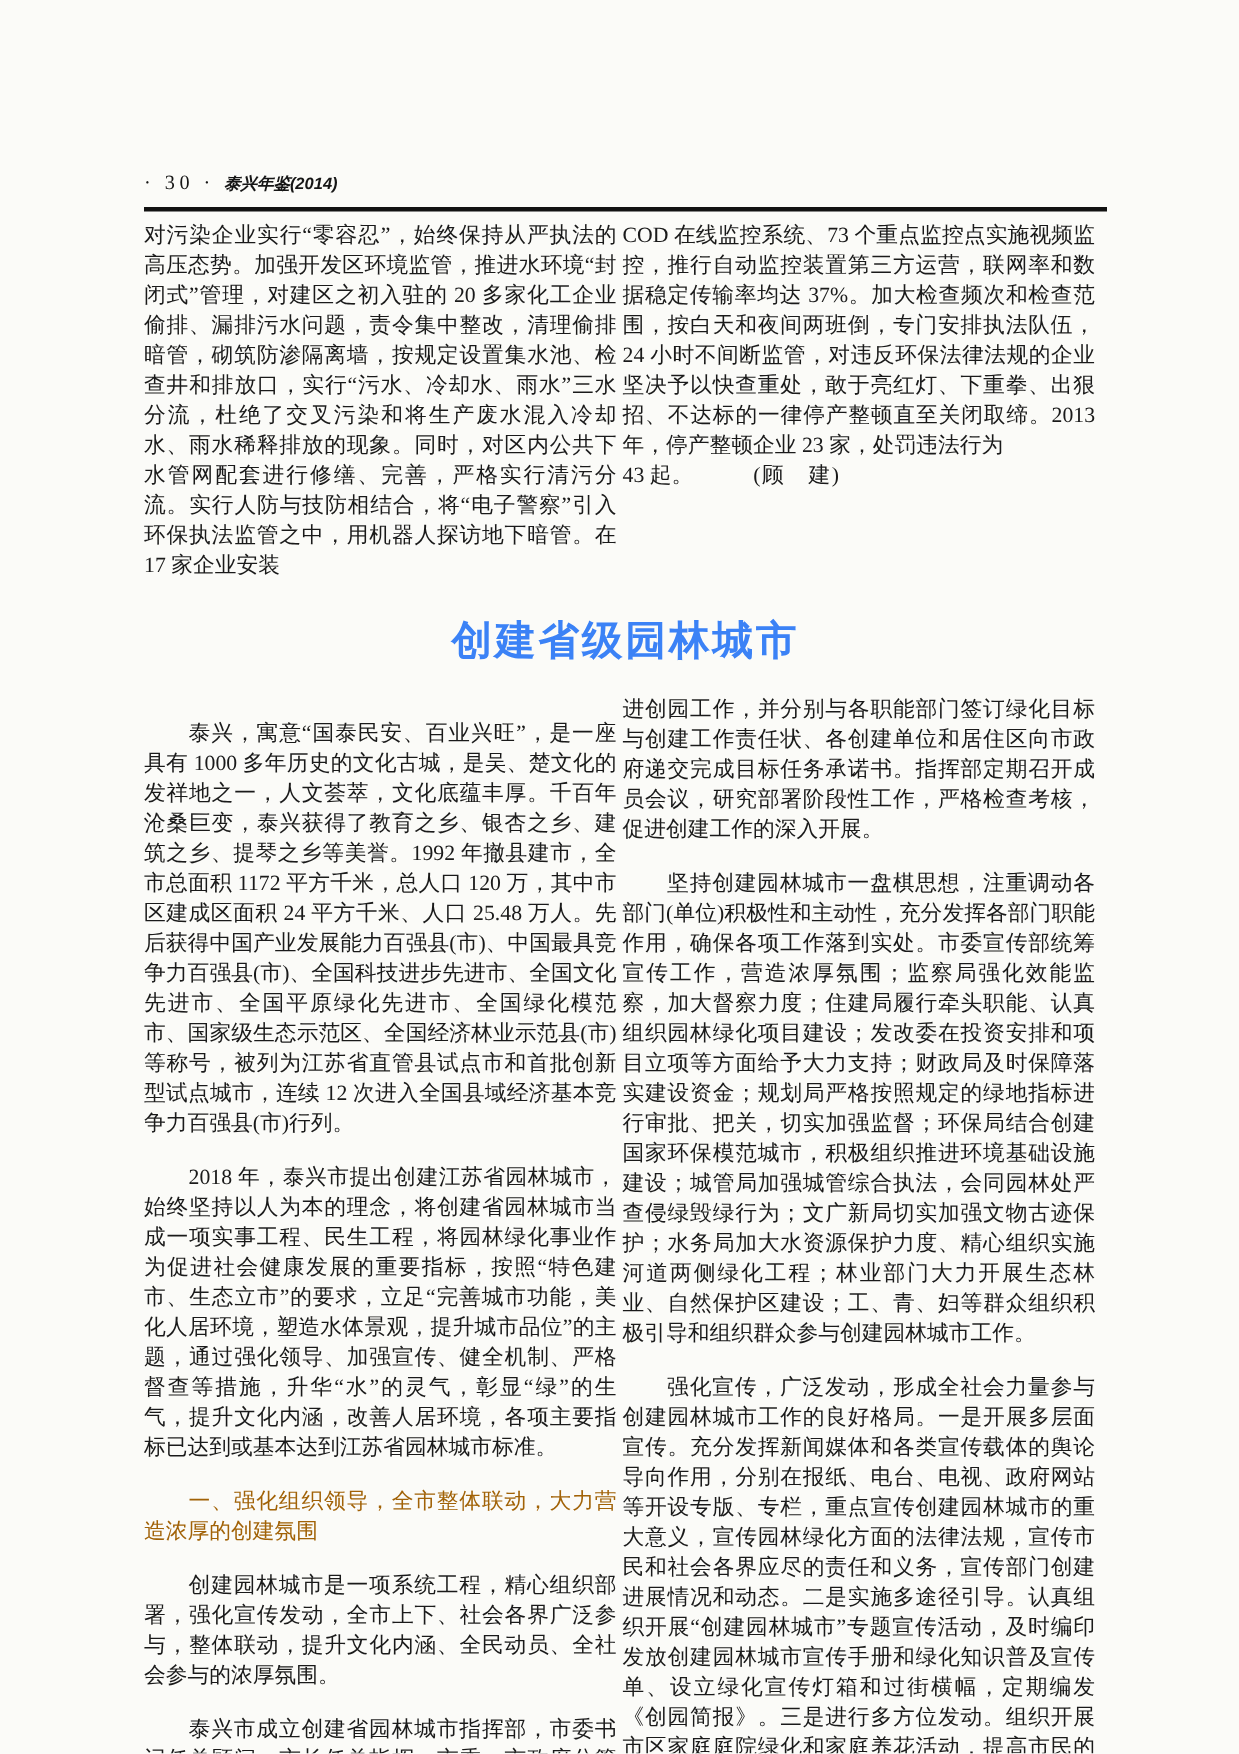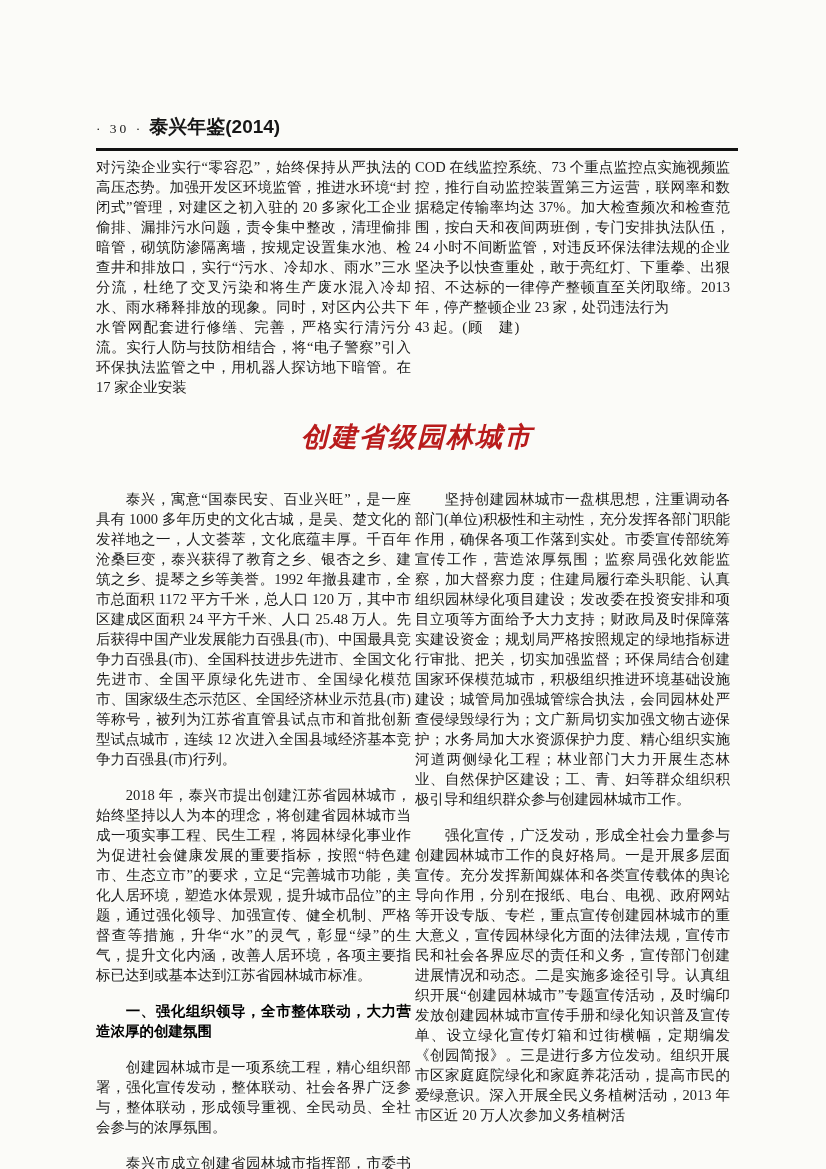--- a/index.html
+++ b/index.html
@@ -15,46 +15,47 @@
   .content{position:absolute;left:96px;top:0;width:642px;}
   .page-header{
     display:flex;align-items:baseline;
     padding-top:114px;
   }
   .page-num{
     font-size:13.5px;letter-spacing:3px;margin-right:6px;
     font-family:"Liberation Serif","DejaVu Serif",serif;
   }
   .book-title{
-    font-size:19px;font-weight:700;
+    font-size:11px;font-weight:700;
     font-family:"Liberation Sans","DejaVu Sans",sans-serif;
+    font-style:italic;
   }
   .header-rule{height:3px;background:#121212;margin-top:8px;}
   .cols{display:flex;gap:4px;}
   .col{
     width:315px;
     font-size:14.5px;line-height:20px;
     text-align:justify;
     color:#1a1a1a;
   }
   .top-article{margin-top:6px;}
   p{margin:0;}
   .indent{text-indent:2.05em;margin-top:16px;}
   .noindent{text-indent:0;}
   .author-line{display:flex;}
-  .author-line .byline{letter-spacing:1px;}
+  .author-line .byline{letter-spacing:1px;margin-left:40px;}
   .article-title{
     font-family:"Liberation Sans","DejaVu Sans",sans-serif;
     font-size:27px;font-weight:700;
     text-align:center;letter-spacing:2px;
-    margin:22px 0 18px 0;color:#b91c1c;font-style:italic;
+    margin:22px 0 18px 0;color:#3b82f6;
   }
   .sec-heading{
     font-family:"Liberation Sans","DejaVu Sans",sans-serif;
-    font-weight:700;color:#000000;
+    font-weight:400;color:#a16207;
   }
 </style>
 </head>
 <body>
 
 <div class="page">
   <div class="content">
 
     <div class="page-header">
       <span class="page-num">· 30 ·</span>
@@ -75,23 +76,24 @@
       </div>
     </section>
 
     <h1 class="article-title">创建省级园林城市</h1>
 
     <section class="cols main-article">
       <div class="col">
         <p class="indent">泰兴，寓意“国泰民安、百业兴旺”，是一座具有 1000 多年历史的文化古城，是吴、楚文化的发祥地之一，人文荟萃，文化底蕴丰厚。千百年沧桑巨变，泰兴获得了教育之乡、银杏之乡、建筑之乡、提琴之乡等美誉。1992 年撤县建市，全市总面积 1172 平方千米，总人口 120 万，其中市区建成区面积 24 平方千米、人口 25.48 万人。先后获得中国产业发展能力百强县(市)、中国最具竞争力百强县(市)、全国科技进步先进市、全国文化先进市、全国平原绿化先进市、全国绿化模范市、国家级生态示范区、全国经济林业示范县(市)等称号，被列为江苏省直管县试点市和首批创新型试点城市，连续 12 次进入全国县域经济基本竞争力百强县(市)行列。</p>
         <p class="indent">2018 年，泰兴市提出创建江苏省园林城市，始终坚持以人为本的理念，将创建省园林城市当成一项实事工程、民生工程，将园林绿化事业作为促进社会健康发展的重要指标，按照“特色建市、生态立市”的要求，立足“完善城市功能，美化人居环境，塑造水体景观，提升城市品位”的主题，通过强化领导、加强宣传、健全机制、严格督查等措施，升华“水”的灵气，彰显“绿”的生气，提升文化内涵，改善人居环境，各项主要指标已达到或基本达到江苏省园林城市标准。</p>
         <p class="sec-heading indent">一、强化组织领导，全市整体联动，大力营造浓厚的创建氛围</p>
-        <p class="indent">创建园林城市是一项系统工程，精心组织部署，强化宣传发动，整体联动、社会各界广泛参与，整体联动，形成领导重视、全民动员、全社会参与的浓厚氛围。</p>
+        <p class="indent">创建园林城市是一项系统工程，精心组织部署，强化宣传发动，全市上下、社会各界广泛参与，整体联动，提升文化内涵、全民动员、全社会参与的浓厚氛围。</p>
         <p class="indent">泰兴市成立创建省园林城市指挥部，市委书记任总顾问、市长任总指挥，市委、市政府分管领导任副指挥，市各职能部门主要领导为成员，在市住建局设立创建园林城市办公室，促进创建工作的落实和开展。制定创建园林城市工作的实施方案和目标责任体系，并逐项逐条分解落实到各部门(单位)。市政府通过召开全市创建省级园林城市工作动员会、推进会、督查会推</p>
       </div>
       <div class="col">
+        <p class="noindent">进创园工作，并分别与各职能部门签订绿化目标与创建工作责任状、各创建单位和居住区向市政府递交完成目标任务承诺书。指挥部定期召开成员会议，研究部署阶段性工作，严格检查考核，促进创建工作的深入开展。</p>
         <p class="indent">坚持创建园林城市一盘棋思想，注重调动各部门(单位)积极性和主动性，充分发挥各部门职能作用，确保各项工作落到实处。市委宣传部统筹宣传工作，营造浓厚氛围；监察局强化效能监察，加大督察力度；住建局履行牵头职能、认真组织园林绿化项目建设；发改委在投资安排和项目立项等方面给予大力支持；财政局及时保障落实建设资金；规划局严格按照规定的绿地指标进行审批、把关，切实加强监督；环保局结合创建国家环保模范城市，积极组织推进环境基础设施建设；城管局加强城管综合执法，会同园林处严查侵绿毁绿行为；文广新局切实加强文物古迹保护；水务局加大水资源保护力度、精心组织实施河道两侧绿化工程；林业部门大力开展生态林业、自然保护区建设；工、青、妇等群众组织积极引导和组织群众参与创建园林城市工作。</p>
         <p class="indent">强化宣传，广泛发动，形成全社会力量参与创建园林城市工作的良好格局。一是开展多层面宣传。充分发挥新闻媒体和各类宣传载体的舆论导向作用，分别在报纸、电台、电视、政府网站等开设专版、专栏，重点宣传创建园林城市的重大意义，宣传园林绿化方面的法律法规，宣传市民和社会各界应尽的责任和义务，宣传部门创建进展情况和动态。二是实施多途径引导。认真组织开展“创建园林城市”专题宣传活动，及时编印发放创建园林城市宣传手册和绿化知识普及宣传单、设立绿化宣传灯箱和过街横幅，定期编发《创园简报》。三是进行多方位发动。组织开展市区家庭庭院绿化和家庭养花活动，提高市民的爱绿意识。深入开展全民义务植树活动，2013 年市区近 20 万人次参加义务植树活</p>
       </div>
     </section>
 
   </div>
 </div>
 
 </body></html>

